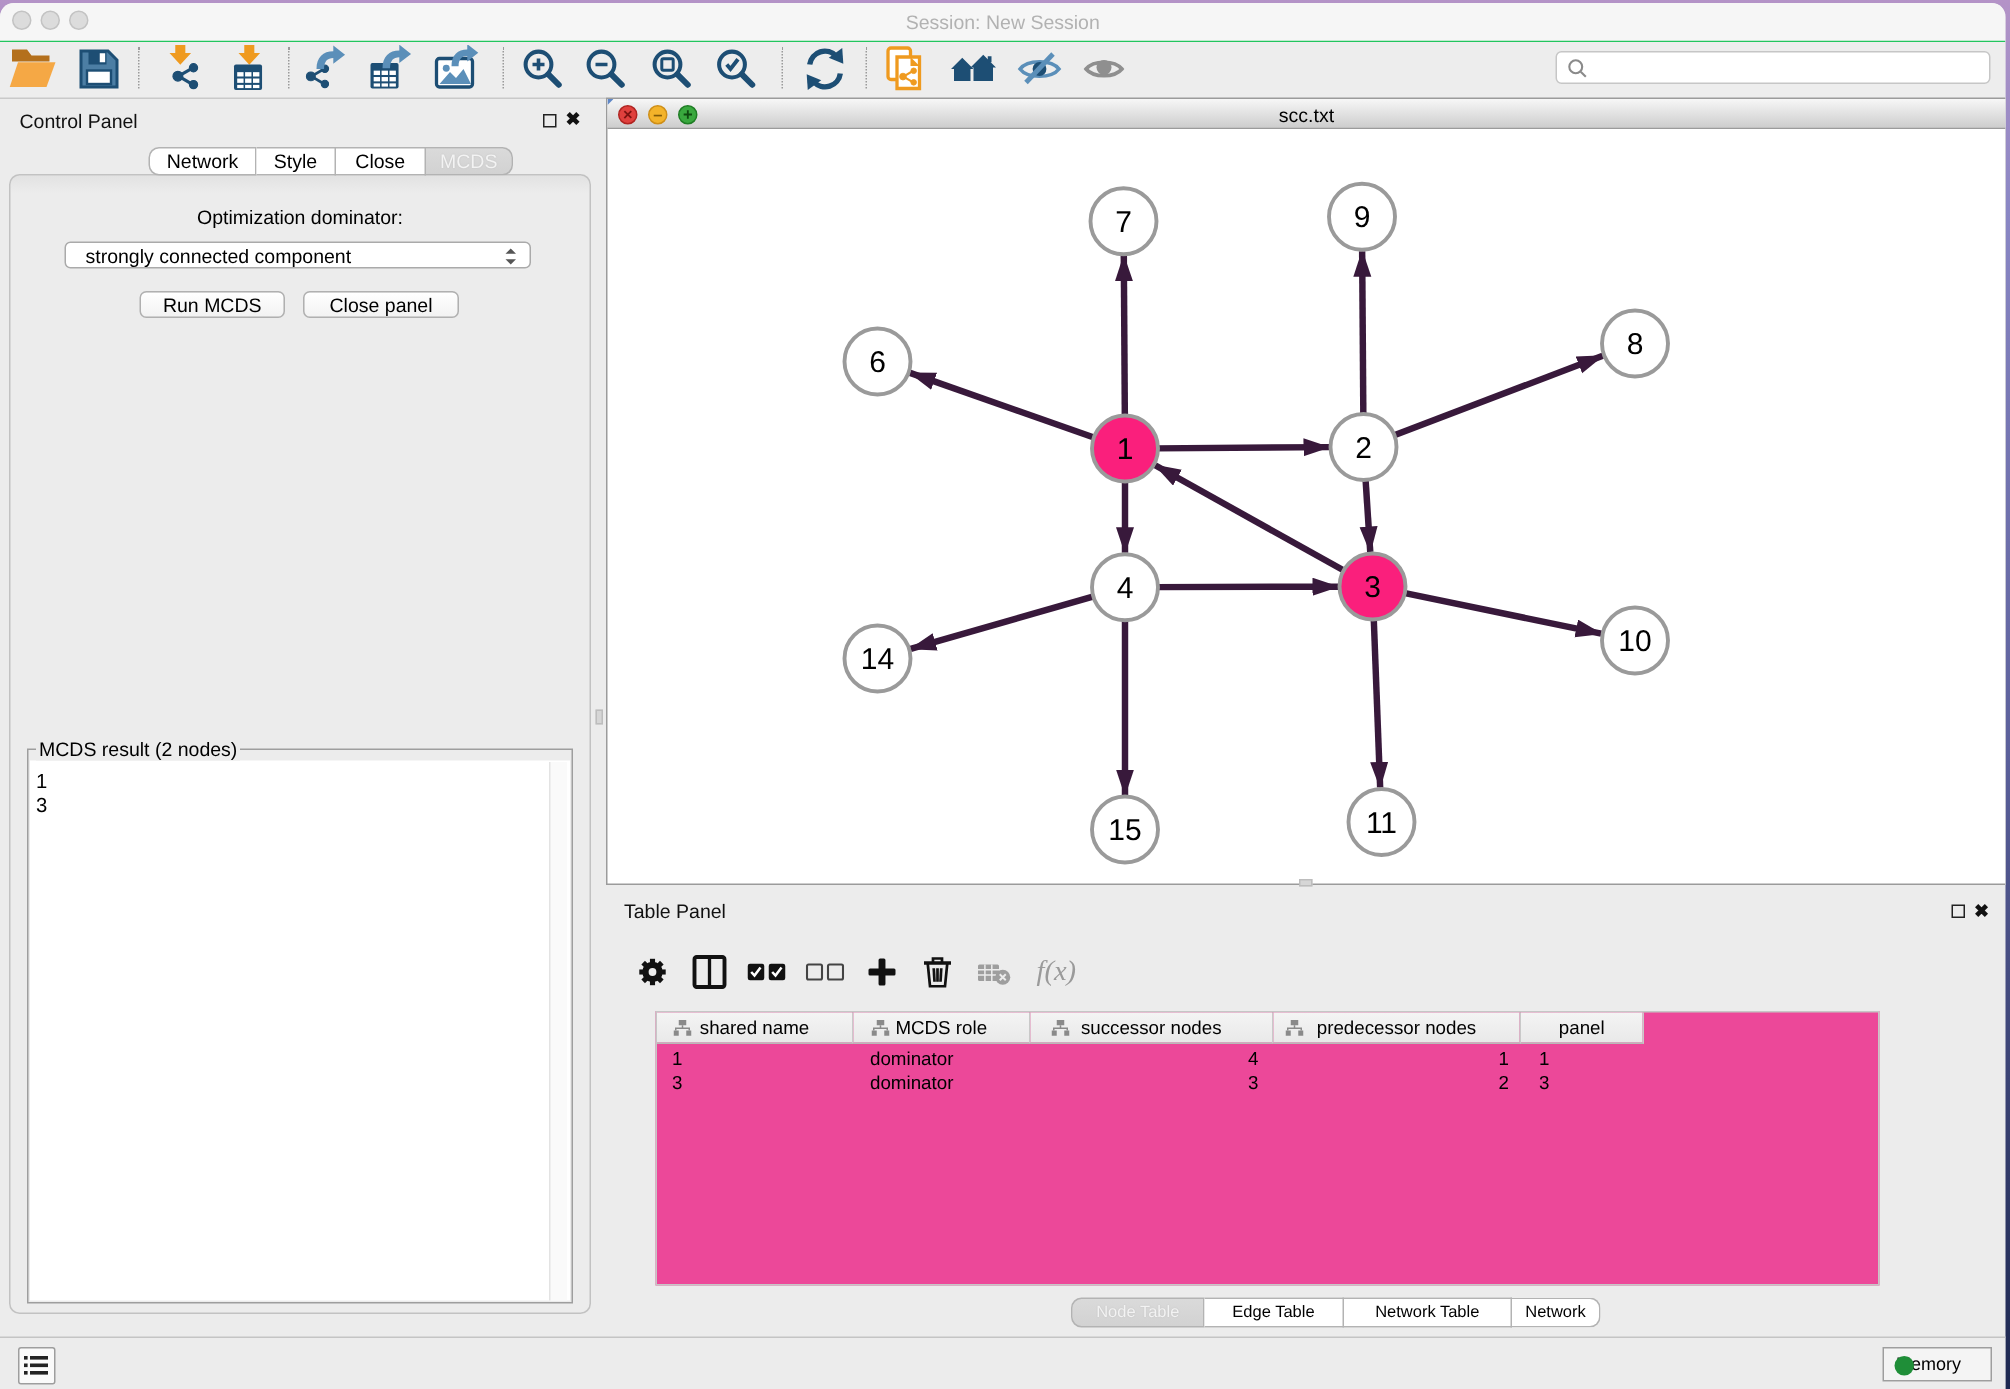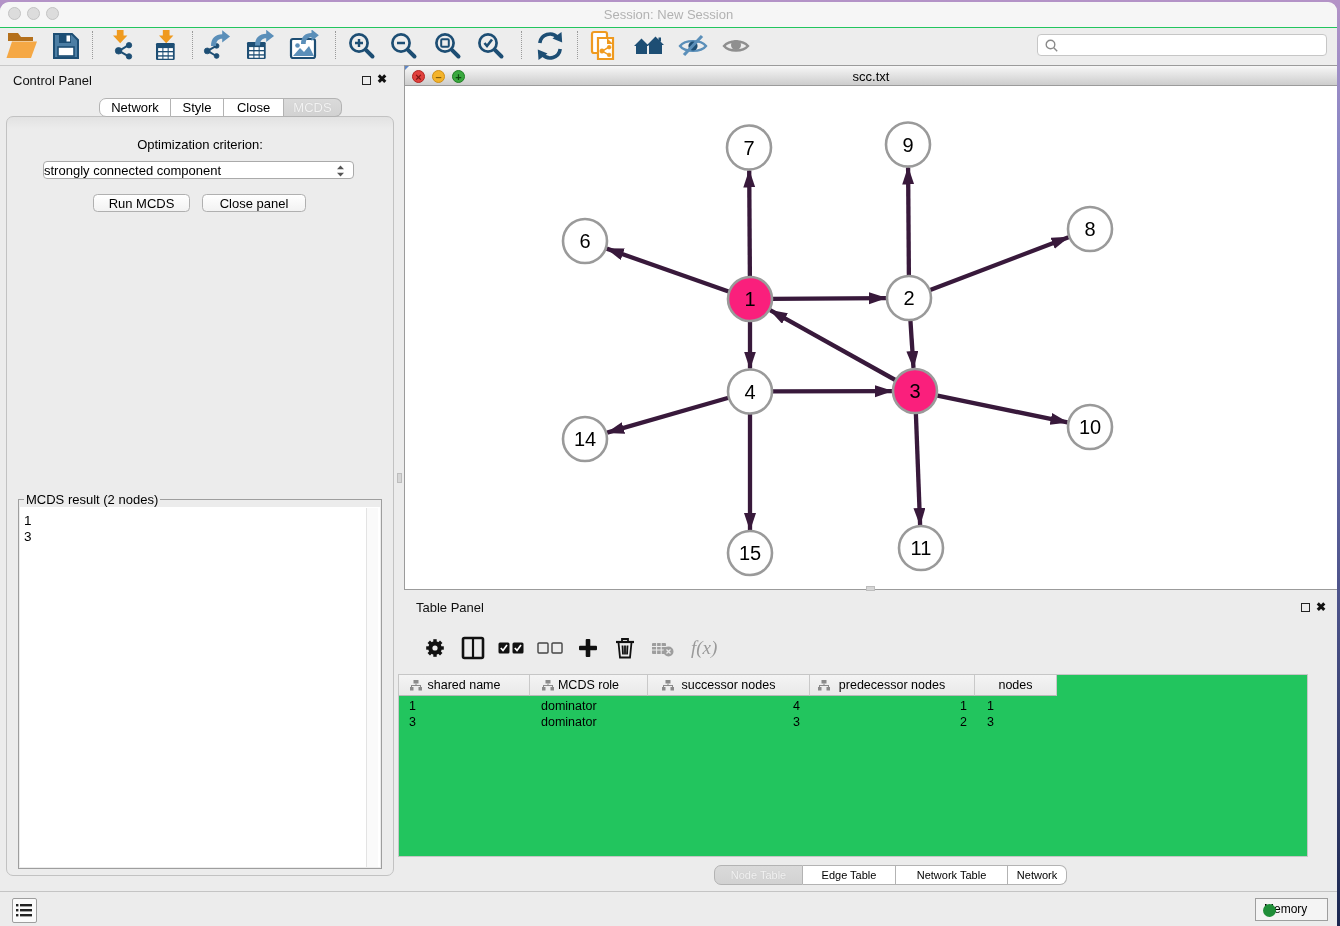--- a/index.html
+++ b/index.html
@@ -29,36 +29,36 @@
   border:1px solid #c2c2c2; border-radius:7px;
   background:linear-gradient(#e2e2e2, #ececec 12px); }
 .tabs { position:absolute; display:flex; height:19px;padding-left:20px; }
 .tab { height:19px; line-height:18px; font-size:13px; text-align:center; color:#000;
   background:#fff; border:1px solid #b3b3b3; border-left:none; }
 .tab.first { border-left:1px solid #b3b3b3; border-top-left-radius:7px; border-bottom-left-radius:7px; }
 .tab.last { border-top-right-radius:7px; border-bottom-right-radius:7px; }
 .tab.sel { background:linear-gradient(#dadada,#d2d2d2); color:#f3f3f3; text-shadow:0 0 1px #bbb; }
 #opt-label { position:absolute; left:0; top:135px; width:400px; text-align:center; font-size:13px; color:#000; }
 #combo { position:absolute; left:43px; top:159px; width:311px; height:18px; background:#fff;
-  border:1px solid #aaa; border-radius:4px; font-size:13px; line-height:17px; padding-left:0; color:#000; }
+  border:1px solid #aaa; border-radius:4px; font-size:13px; line-height:17px; padding-left:13px; color:#000; }
 .btn { position:absolute; height:18px; background:linear-gradient(#ffffff,#f2f2f2); border:1px solid #b0b0b0; border-radius:4.5px;
   font-size:13px; text-align:center; line-height:17px; color:#000; }
 #fieldset { position:absolute; left:18px; top:497px; width:364px; height:370px; border:1px solid #9e9e9e; }
 #fs-legend { position:absolute; left:24px; top:490px; font-size:13px; color:#000; background:#ececec; padding:0 2px; }
 #fs-white { position:absolute; left:1px; top:7px; width:360px; height:360px; background:#fff; }
 #fs-scroll { position:absolute; left:346px; top:1px; width:12px; height:359px; background:#fafafa; border-left:1px solid #e3e3e3; }
 
 #frame { position:absolute; left:404px; top:63px; width:934px; height:525px; border:1px solid #9b9b9b; background:#fff; }
 #frame-title { position:absolute; left:0; top:0; width:100%; height:20px;
   background:linear-gradient(#f7f7f7,#cdcdcd); border-bottom:1px solid #9b9b9b; }
 #frame-title span.t { position:absolute; width:100%; text-align:center; top:3px; font-size:13px; color:#000; }
 .mac { position:absolute; top:4px; width:13px; height:13px; border-radius:50%; font-size:11px; line-height:12px; text-align:center; font-weight:bold; }
 
 #tp-title { position:absolute; left:416px; top:598px; font-size:13px; color:#111; }
-#tbl { position:absolute; left:398px; top:672px; width:910px; height:183px; background:#22c55e; border:1px solid #c6c6c6; }
+#tbl { position:absolute; left:437px; top:672px; width:816px; height:183px; background:#ec4899; border:1px solid #c6c6c6; }
 .hcell { position:absolute; top:0; height:21px; background:linear-gradient(#f4f4f4,#e9e9e9);
   border-right:1px solid #c9c9c9; border-bottom:1px solid #b9b9b9; font-size:12.5px; text-align:center; line-height:20px; color:#000; }
 .cell { position:absolute; font-size:12.5px; color:#000; }
 .btab { height:20px; line-height:19px; font-size:11px; font-weight:500; }
 
 #statusbar { position:absolute; left:0; top:889px; width:100%; height:35px; background:#ececec; border-top:1px solid #c4c4c4; }
 #memory { position:absolute; left:1255px; top:6px; width:73px; height:23px; background:#f4f4f4; border:1px solid #9e9e9e; font-size:12px; line-height:21px; text-align:left; padding-left:8px; color:#000; }
 #listbtn { position:absolute; left:12px; top:6px; width:25px; height:25px; background:#fafafa; border:1px solid #9e9e9e; border-radius:2px; }
 </style>
 </head>
@@ -226,21 +226,21 @@
   <div id="cp-title">Control Panel</div>
   <div class="flbtn" style="left:362px;top:74px"></div>
   <div class="xbtn" style="left:377px;top:70px">✖</div>
   <div id="cp-content"></div>
   <div class="tabs" style="left:79px;top:96px">
     <div class="tab first" style="width:72px">Network</div>
     <div class="tab" style="width:53px">Style</div>
     <div class="tab" style="width:60px">Close</div>
     <div class="tab sel last" style="width:58px">MCDS</div>
   </div>
-  <div id="opt-label">Optimization criterion:</div>
+  <div id="opt-label">Optimization dominator:</div>
   <div id="combo">strongly connected component
     <svg width="11" height="14" style="position:absolute;right:7px;top:2px" viewBox="0 0 11 14">
         <path d="M2 5.2 L5.5 1.6 L9 5.2 Z" fill="#555"></path>
         <path d="M2 8.8 L5.5 12.4 L9 8.8 Z" fill="#555"></path>
       </svg>
   </div>
   <div class="btn" style="left:93px;top:192px;width:97px">Run MCDS</div>
   <div class="btn" style="left:202px;top:192px;width:104px">Close panel</div>
   <div id="fieldset">
     <div id="fs-white">
@@ -366,21 +366,21 @@
       </g>
       <circle cx="16.5" cy="10.5" r="5" fill="#9e9e9e"></circle>
       <path d="M14.5,8.5 L18.5,12.5 M18.5,8.5 L14.5,12.5" stroke="#ececec" stroke-width="1.3"></path>
     </svg>
     <div class="abs" style="left:691px;top:635px;font-family:'Liberation Serif',serif;font-style:italic;font-size:19px;color:#9a9a9a">f(x)</div>
   <div id="tbl">
     <div class="hcell" style="left:0px;width:131px">shared name</div>
       <div class="hcell" style="left:131px;width:118px">MCDS role</div>
       <div class="hcell" style="left:249px;width:162px">successor nodes</div>
       <div class="hcell" style="left:411px;width:165px">predecessor nodes</div>
-      <div class="hcell" style="left:576px;width:82px">nodes</div>
+      <div class="hcell" style="left:576px;width:82px">panel</div>
       <svg class="abs" width="12" height="11" viewBox="0 0 12 11" style="left:11px;top:5px">
         <g fill="#8a8a8a">
           <rect x="3.5" y="0" width="5" height="3.5"></rect>
           <rect x="0" y="7" width="3.5" height="3.5"></rect>
           <rect x="8.5" y="7" width="3.5" height="3.5"></rect>
           <path d="M5.5,3.5 L6.5,3.5 L6.5,5 L11,5 L11,7 L10,7 L10,6 L2,6 L2,7 L1,7 L1,5 L5.5,5 Z"></path>
         </g>
       </svg>
       <svg class="abs" width="12" height="11" viewBox="0 0 12 11" style="left:143px;top:5px">
         <g fill="#8a8a8a">

